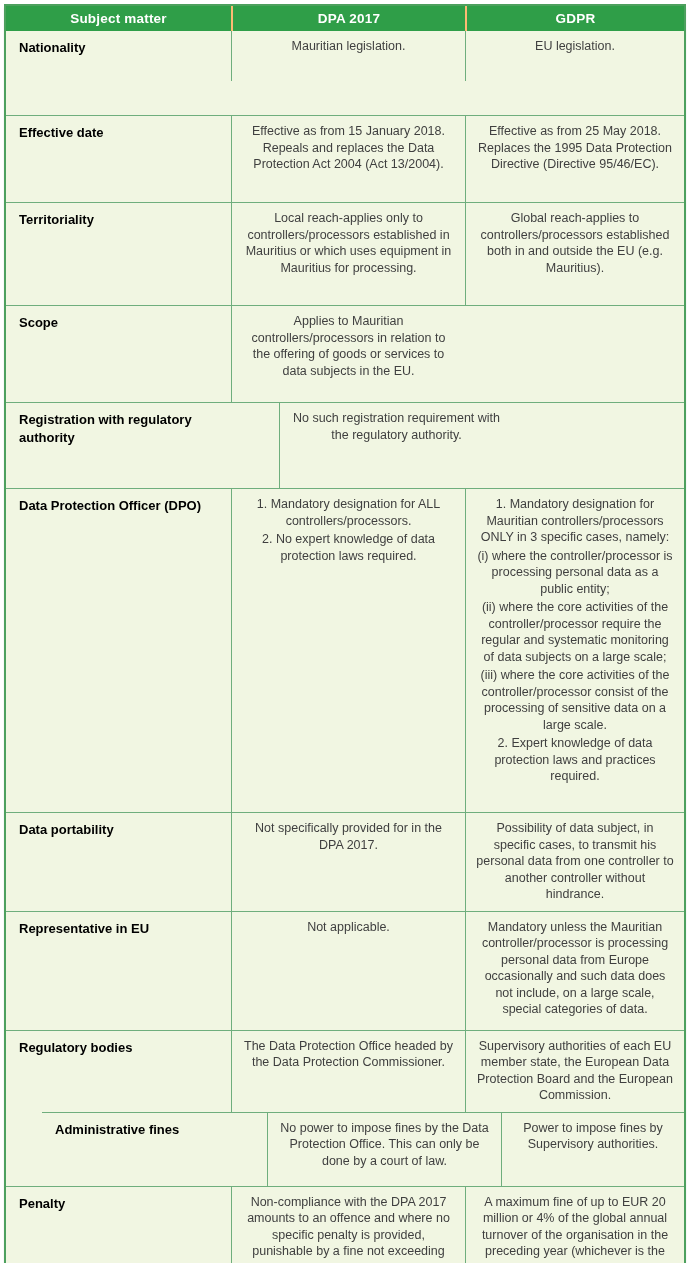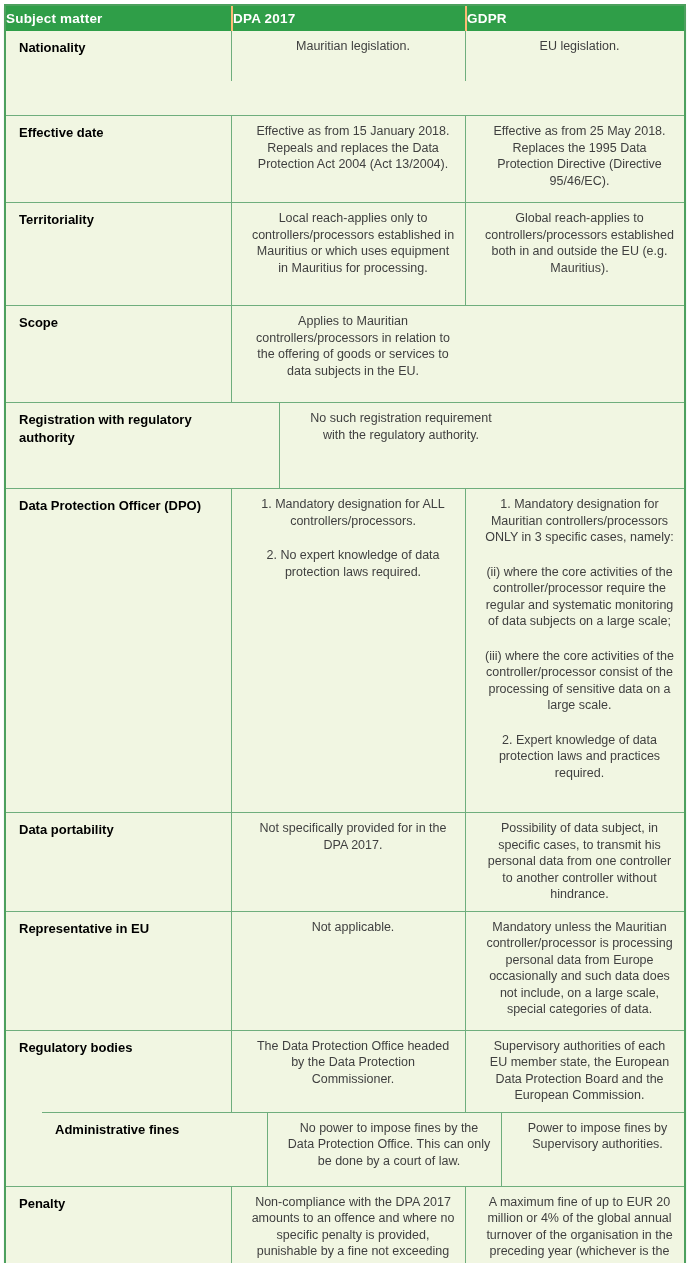--- a/index.html
+++ b/index.html
@@ -25,49 +25,49 @@
     grid-template-columns:225px 234px 1fr;
     box-sizing:border-box;
   }
   .t-row + .t-row{border-top:1px solid var(--grid-line);}
   
   .t-header{
     background:var(--header-green);
     min-height:25px;
   }
   .h-cell{
-    display:flex;align-items:center;justify-content:flex-start;
+    display:flex;align-items:center;justify-content:center;
     color:var(--header-text);
     font-weight:bold;
     font-size:13.5px;
     letter-spacing:.2px;
   }
   .h-cell + .h-cell{border-left:2px solid #fdba74;}
   
   .cell{
     box-sizing:border-box;
     padding:7px 10px 8px 10px;
   }
-  .cell + .cell{border-left:1px solid var(--grid-line);padding-left:19px;}
+  .cell + .cell{border-left:1px solid var(--grid-line);}
   .subject-cell{
     font-weight:bold;
     font-size:13px;
     color:#000000;
     line-height:1.35;
     padding:8px 12px 8px 13px;
   }
   .body-cell{
     display:flex;
     flex-direction:column;
     text-align:center;
     font-size:12.5px;
     line-height:16.5px;
     color:var(--body-text);
   }
-  .para + .para{margin-top:18px;}
+  .para + .para{margin-top:2px;}
   .push-bottom{margin-top:auto;}
 </style>
 </head>
 <body>
 
 <div class="table-wrap">
   <div class="t-row t-header">
     <div class="h-cell">
       <span>Subject matter</span>
     </div>
@@ -119,20 +119,21 @@
         </div>
       </div>
       <div class="t-row" style="min-height: 324px;">
         <div class="cell subject-cell">Data Protection Officer (DPO)</div>
         <div class="cell body-cell">
           <div class="para">1. Mandatory designation for ALL controllers/processors.</div>
           <div class="para push-bottom">2. No expert knowledge of data protection laws required.</div>
         </div>
         <div class="cell body-cell">
           <div class="para">1. Mandatory designation for Mauritian controllers/processors ONLY in 3 specific cases, namely:</div>
+          <div class="para">(i) where the controller/processor is processing personal data as a public entity;</div>
           <div class="para">(ii) where the core activities of the controller/processor require the regular and systematic monitoring of data subjects on a large scale;</div>
           <div class="para">(iii) where the core activities of the controller/processor consist of the processing of sensitive data on a large scale.</div>
           <div class="para push-bottom">2. Expert knowledge of data protection laws and practices required.</div>
         </div>
       </div>
       <div class="t-row" style="min-height: 81px;">
         <div class="cell subject-cell">Data portability</div>
         <div class="cell body-cell">
           <div class="para">Not specifically provided for in the DPA 2017.</div>
         </div>

